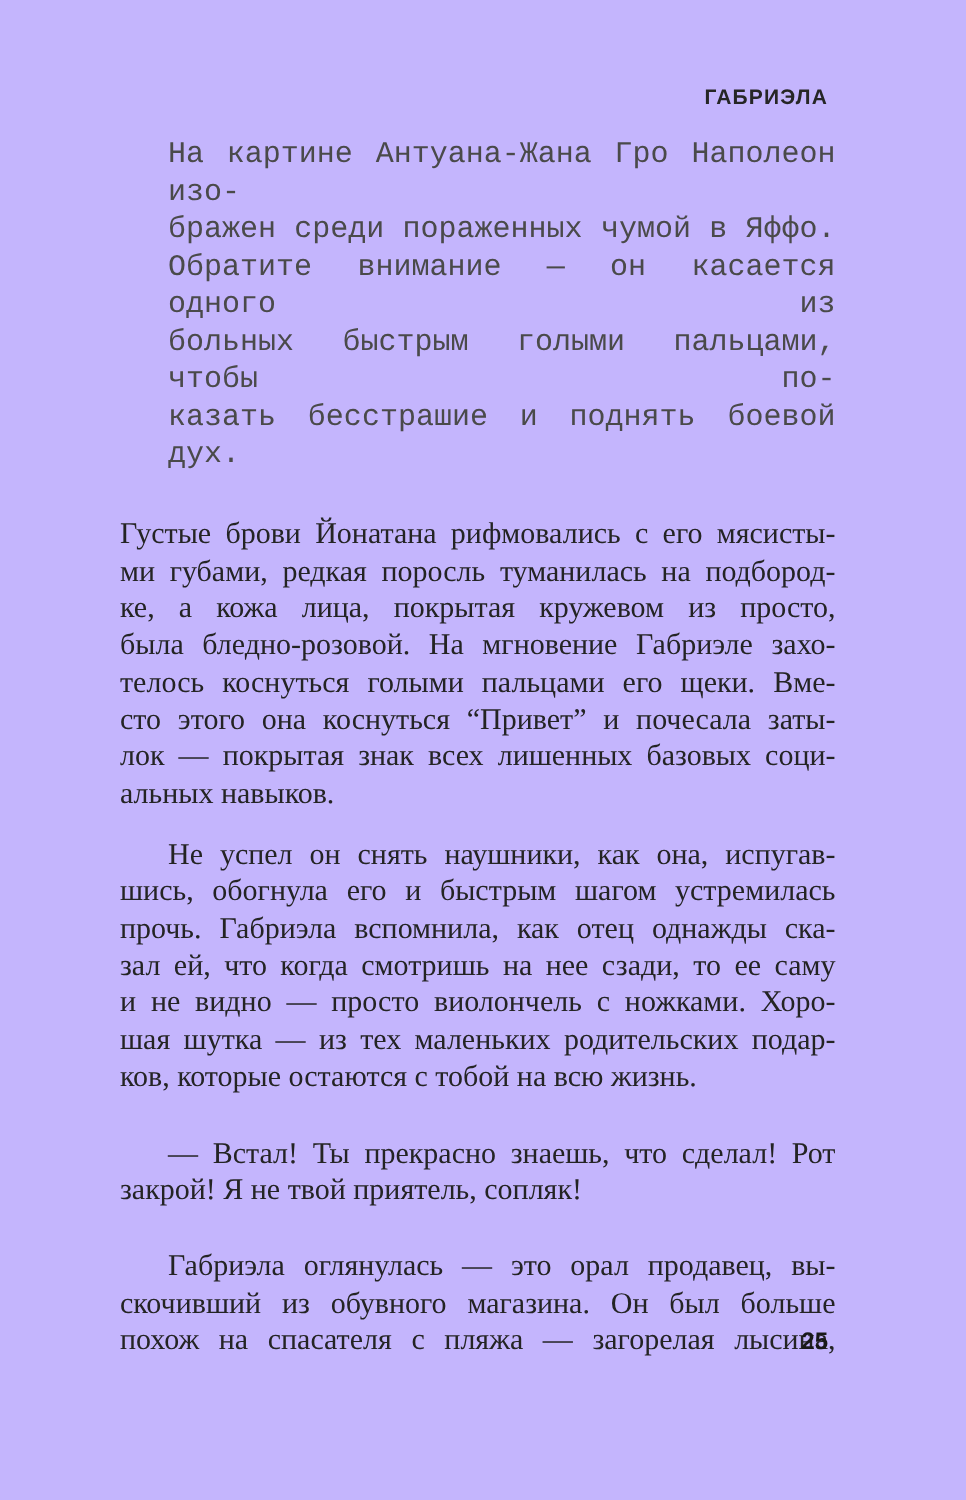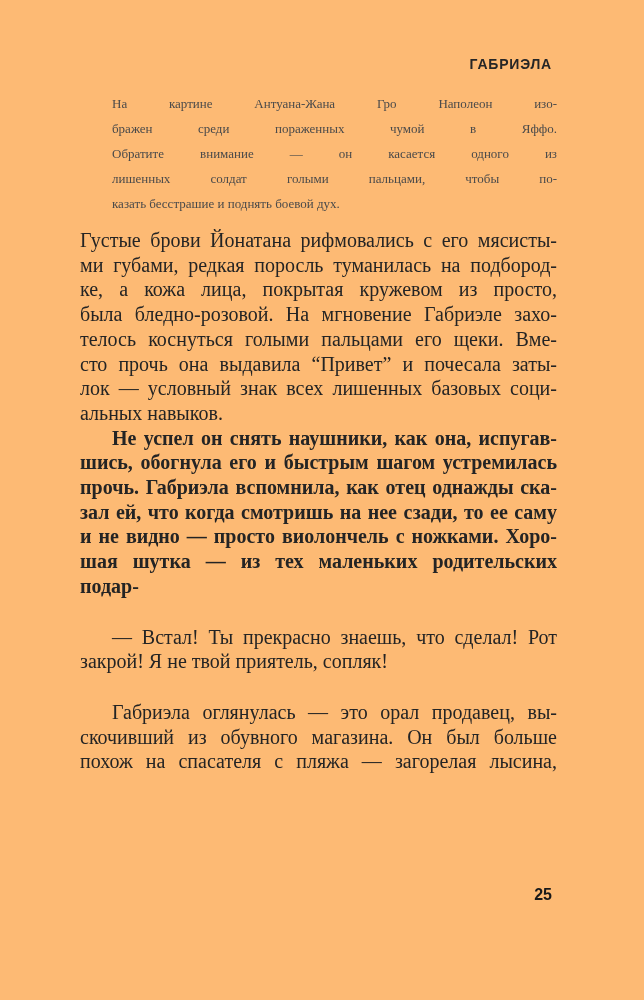--- a/index.html
+++ b/index.html
@@ -4,21 +4,21 @@
 <style>
   html, body {
     margin: 0;
     padding: 0;
     background: #ffffff;
   }
   .page {
     position: relative;
     width: 644px;
     height: 1000px;
-    background: #fdba74;
+    background: #c4b5fd;
     overflow: hidden;
     font-family: "Liberation Serif", serif;
   }
   .running-header {
     position: absolute;
     top: 57px;
     left: 80px;
     right: 92px;
     text-align: right;
     font-family: "Liberation Sans", sans-serif;
@@ -48,32 +48,32 @@
     font-size: 20px;
     color: #242424;
   }
   .paragraph .line {
     line-height: 24.7px;
   }
   .paragraph.indent .line:first-child {
     text-indent: 32px;
   }
   .quote {
-    font-family: Liberation Serif, serif;
-    font-size: 13px;
+    font-family: Liberation Mono, monospace;
+    font-size: 20px;
     color: #4a4a4a;
     padding-left: 32px;
   }
   .quote .line {
     line-height: 25px;
   }
   
   .body-column > :nth-child(1) { margin-top: 91px; }
-  .body-column > :nth-child(2) { margin-top: 12px; }
-  .body-column > :nth-child(3) { margin-top: 0; font-weight: bold; }
+  .body-column > :nth-child(2) { margin-top: 28px; }
+  .body-column > :nth-child(3) { margin-top: 16px; }
   .body-column > :nth-child(4) { margin-top: 26px; }
   .body-column > :nth-child(5) { margin-top: 26px; }
   .body-column > :nth-child(6) { margin-top: 0; }
   .page-number {
     position: absolute;
     top: 886px;
     right: 92px;
     font-family: "Liberation Sans", sans-serif;
     font-weight: 700;
     font-size: 16px;
@@ -87,40 +87,41 @@
 <div class="page">
   <div class="running-header">
     <span>ГАБРИЭЛА</span>
   </div>
 
   <div class="body-column" id="blocks-host">
       <div class="quote">
         <div class="line">На картине Антуана-Жана Гро Наполеон изо-</div>
         <div class="line">бражен среди пораженных чумой в Яффо.</div>
         <div class="line">Обратите внимание — он касается одного из</div>
-        <div class="line">лишенных солдат голыми пальцами, чтобы по-</div>
+        <div class="line">больных быстрым голыми пальцами, чтобы по-</div>
         <div class="line natural">казать бесстрашие и поднять боевой дух.</div>
       </div>
       <div class="paragraph">
         <div class="line">Густые брови Йонатана рифмовались с его мясисты-</div>
         <div class="line">ми губами, редкая поросль туманилась на подбород-</div>
         <div class="line">ке, а кожа лица, покрытая кружевом из просто,</div>
         <div class="line">была бледно-розовой. На мгновение Габриэле захо-</div>
         <div class="line">телось коснуться голыми пальцами его щеки. Вме-</div>
-        <div class="line">сто прочь она выдавила “Привет” и почесала заты-</div>
-        <div class="line">лок — условный знак всех лишенных базовых соци-</div>
+        <div class="line">сто этого она коснуться “Привет” и почесала заты-</div>
+        <div class="line">лок — покрытая знак всех лишенных базовых соци-</div>
         <div class="line natural">альных навыков.</div>
       </div>
       <div class="paragraph indent">
         <div class="line">Не успел он снять наушники, как она, испугав-</div>
         <div class="line">шись, обогнула его и быстрым шагом устремилась</div>
         <div class="line">прочь. Габриэла вспомнила, как отец однажды ска-</div>
         <div class="line">зал ей, что когда смотришь на нее сзади, то ее саму</div>
         <div class="line">и не видно — просто виолончель с ножками. Хоро-</div>
         <div class="line">шая шутка — из тех маленьких родительских подар-</div>
+        <div class="line natural">ков, которые остаются с тобой на всю жизнь.</div>
       </div>
       <div class="paragraph indent">
         <div class="line">— Встал! Ты прекрасно знаешь, что сделал! Рот</div>
         <div class="line natural">закрой! Я не твой приятель, сопляк!</div>
       </div>
       <div class="paragraph indent">
         <div class="line">Габриэла оглянулась — это орал продавец, вы-</div>
         <div class="line">скочивший из обувного магазина. Он был больше</div>
         <div class="line">похож на спасателя с пляжа — загорелая лысина,</div>
       </div>

